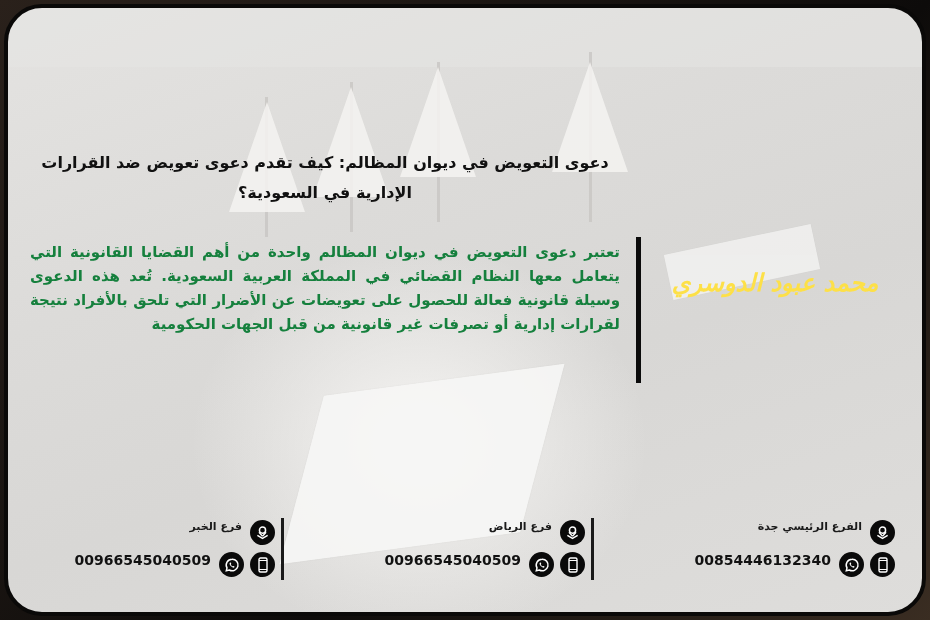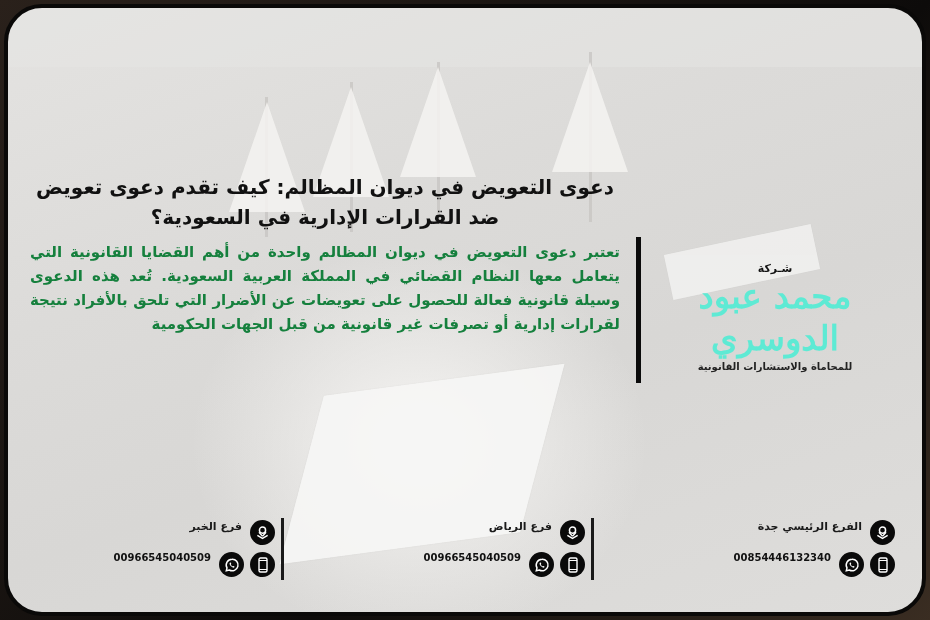--- a/index.html
+++ b/index.html
@@ -42,56 +42,56 @@
     }
     .bg-shade {
       position: absolute; background: rgba(205,203,200,0.35);
     }
 
     
     .title {
       position: absolute; right: 305px; top: 148px; width: 600px;
       direction: rtl; text-align: center;
       font-family: "DejaVu Sans", sans-serif; font-weight: bold;
-      font-size: 20px; line-height: 30px; color: #111; margin-top: 24px;
+      font-size: 16px; line-height: 30px; color: #111;
     }
 
     
     .body-text {
       position: absolute; right: 310px; top: 240px; width: 590px;
       direction: rtl; text-align: justify; text-align-last: right;
       font-family: "DejaVu Sans", sans-serif; font-weight: bold;
       font-size: 15px; line-height: 24px; color: #15803d;
     }
 
     .v-divider {
       position: absolute; left: 636px; top: 237px; width: 5px; height: 146px; background: #0b0b0b;
     }
 
     
     .logo { position: absolute; left: 655px; top: 262px; width: 240px; height: 100px; direction: rtl; text-align: center; }
     .logo-company { font-size: 11px; font-weight: bold; color: #111; letter-spacing: 3px; }
     .logo-name {
-      font-family: "DejaVu Serif", serif; font-size: 34px; line-height: 42px;
-      font-weight: bold; color: #5eead4; letter-spacing: -1px;
+      font-family: "DejaVu Serif", serif; font-size: 24px; line-height: 42px;
+      font-weight: bold; color: #fde047; font-style: italic; letter-spacing: -1px;
     }
     .logo-tagline { font-size: 10px; font-weight: bold; color: #222; margin-top: 2px; }
 
     
     .branch { position: absolute; top: 520px; height: 64px; width: 210px; direction: rtl; }
     .branch-row { display: flex; align-items: flex-start; height: 30px; }
     .branch-row + .branch-row { margin-top: 2px; }
     .icon-circle {
       width: 25px; height: 25px; border-radius: 50%; background: #0a0a0a;
       display: flex; align-items: center; justify-content: center; flex: none;
     }
     .icon-circle svg { display: block; }
     .branch-label { font-size: 11px; font-weight: bold; color: #1a1a1a; margin-right: 8px; }
     .branch-phone {
-      font-size: 10px; font-weight: bold; color: #111; direction: ltr;
+      font-size: 14px; font-weight: bold; color: #111; direction: ltr;
       margin-right: 8px; font-family: "DejaVu Sans", sans-serif;
     }
     .gap6 { width: 6px; }
     .footer-divider { position: absolute; top: 518px; width: 3px; height: 62px; background: #1a1a1a; }
   </style>
 </head>
 <body>
 
 <div class="outer-frame"></div>
 
@@ -112,23 +112,21 @@
 
 <div class="frame-border"></div>
 
 <h1 class="title">دعوى التعويض في ديوان المظالم: كيف تقدم دعوى تعويض ضد القرارات الإدارية في السعودية؟</h1>
 
 <p class="body-text">تعتبر دعوى التعويض في ديوان المظالم واحدة من أهم القضايا القانونية التي يتعامل معها النظام القضائي في المملكة العربية السعودية. تُعد هذه الدعوى وسيلة قانونية فعالة للحصول على تعويضات عن الأضرار التي تلحق بالأفراد نتيجة لقرارات إدارية أو تصرفات غير قانونية من قبل الجهات الحكومية</p>
 
 <div class="v-divider"></div>
 
 <div class="logo">
-  <div class="logo-company">شـركة</div>
   <div class="logo-name">محمد عبود الدوسري</div>
-  <div class="logo-tagline">للمحاماة والاستشارات القانونية</div>
 </div>
 
 <div class="footer-divider" style="left:281px;"></div>
 <div class="footer-divider" style="left:591px;"></div>
 
 <div class="branch" style="left:685px;">
   <div class="branch-row">
     <span class="icon-circle">
       <svg width="15" height="15" viewBox="0 0 16 16">
           <circle cx="8" cy="5.5" r="3.3" fill="none" stroke="#fff" stroke-width="1.6"></circle>

